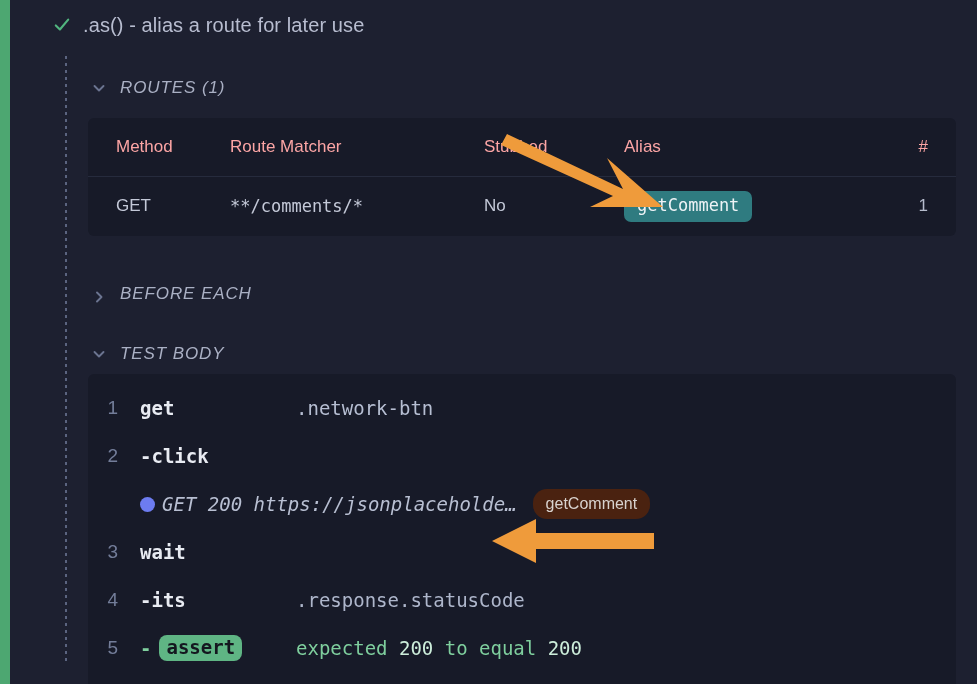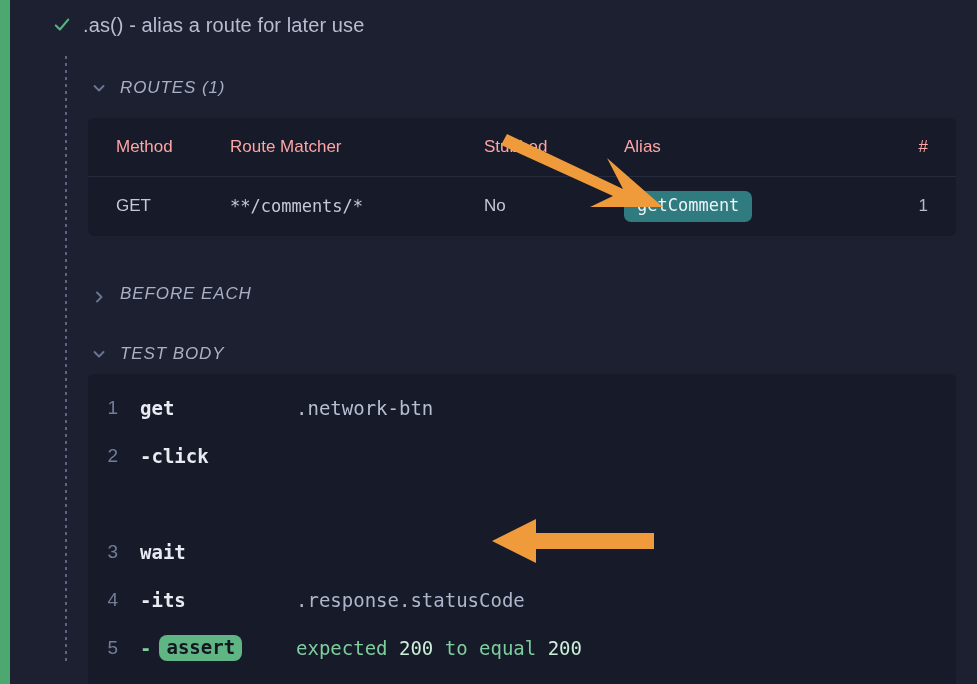--- a/index.html
+++ b/index.html
@@ -209,20 +209,25 @@
   </div>
 
   <div class="code-row">
     <span class="ln">2</span>
     <span class="cmd child">-click</span>
     <span class="args"></span>
   </div>
 
   <div class="code-row">
     <span class="ln"></span>
+    <span class="args">
+      <span class="xhr-dot"></span>
+      <span class="xhr-text">GET 200 https://jsonplaceholde…</span>
+      <span class="brown-pill">getComment</span>
+    </span>
   </div>
 
   <div class="code-row">
     <span class="ln">3</span>
     <span class="cmd">wait</span>
   </div>
 
   <div class="code-row">
     <span class="ln">4</span>
     <span class="cmd child">-its</span>

